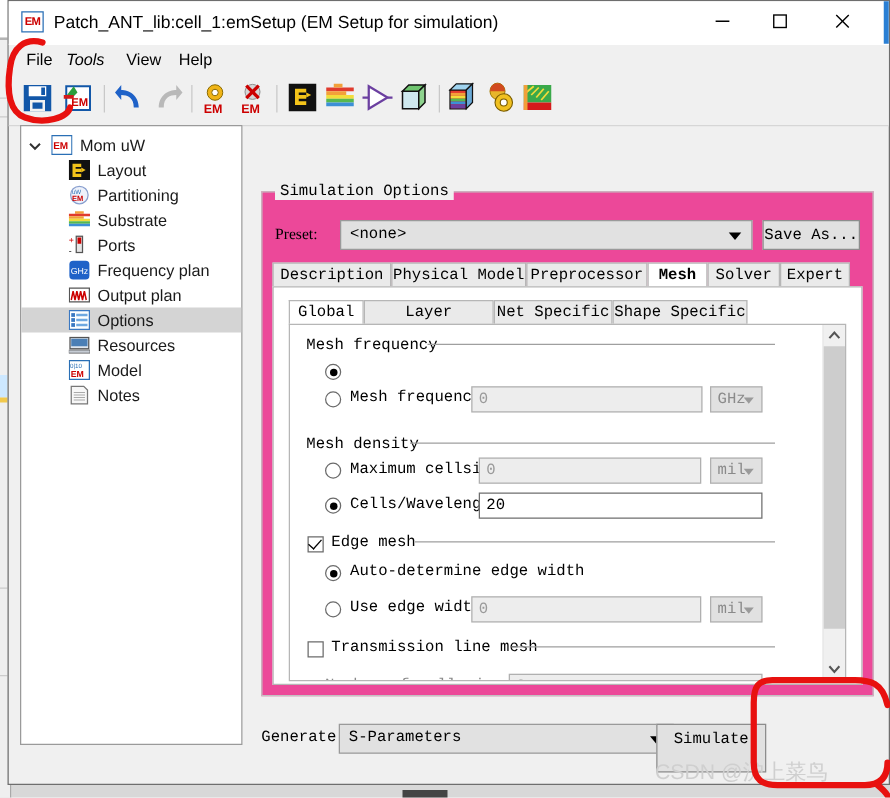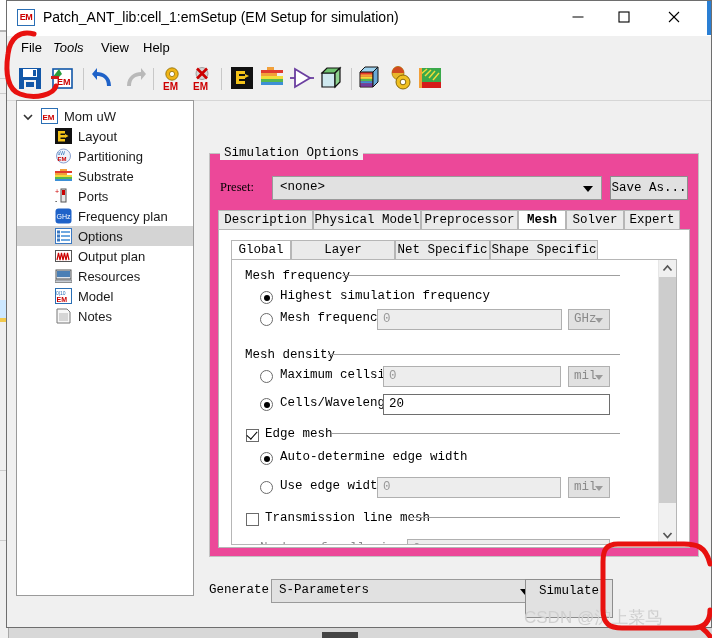--- a/index.html
+++ b/index.html
@@ -365,50 +365,50 @@
         <div class="tnode" style="padding-left:38px">
           <span class="ico">
             <svg width="17" height="16" viewBox="0 0 17 16">
                 <rect x="0.5" y="0.5" width="16" height="15" rx="3" fill="#1f62c8"></rect>
                 <text x="1.5" y="11" font-size="7" fill="#ffffff" font-family="Liberation Sans, sans-serif">GHz</text>
               </svg>
           </span>
           <span class="lbl">Frequency plan</span>
         </div>
 
+        <div class="tnode" style="padding-left:38px">
+          <span class="ico">
+            <svg width="17" height="16" viewBox="0 0 17 16">
+              <rect x="0.5" y="2.5" width="16" height="11" fill="#fff" stroke="#555"></rect>
+              <g stroke="#cc0000" stroke-width="1.2" fill="none">
+                <path d="M2 12 L3.5 5 L5 12 L6.5 5 L8 12 L9.5 5 L11 12 L12.5 5 L14 12"></path>
+              </g>
+            </svg>
+          </span>
+          <span class="lbl">Output plan</span>
+        </div>
+
         <div class="tnode sel" style="padding-left:38px">
           <span class="ico">
             <svg width="17" height="16" viewBox="0 0 17 16">
                 <rect x="0.5" y="0.5" width="16" height="15" fill="#fff" stroke="#3a78c2"></rect>
               <rect x="2" y="2.5" width="3" height="3" fill="#3a78c2"></rect>
                 <rect x="6" y="3" width="9" height="2" fill="#6fa8e0"></rect>
               <rect x="2" y="6.5" width="3" height="3" fill="#3a78c2"></rect>
                 <rect x="6" y="7" width="9" height="2" fill="#6fa8e0"></rect>
               <rect x="2" y="10.5" width="3" height="3" fill="#3a78c2"></rect>
                 <rect x="6" y="11" width="9" height="2" fill="#6fa8e0"></rect>
             </svg>
           </span>
           <span class="lbl">Options</span>
         </div>
 
         <div class="tnode" style="padding-left:38px">
           <span class="ico">
             <svg width="17" height="16" viewBox="0 0 17 16">
-              <rect x="0.5" y="2.5" width="16" height="11" fill="#fff" stroke="#555"></rect>
-              <g stroke="#cc0000" stroke-width="1.2" fill="none">
-                <path d="M2 12 L3.5 5 L5 12 L6.5 5 L8 12 L9.5 5 L11 12 L12.5 5 L14 12"></path>
-              </g>
-            </svg>
-          </span>
-          <span class="lbl">Output plan</span>
-        </div>
-
-        <div class="tnode" style="padding-left:38px">
-          <span class="ico">
-            <svg width="17" height="16" viewBox="0 0 17 16">
                 <rect x="1" y="2" width="15" height="9" fill="#dfe6ee" stroke="#555"></rect>
                 <rect x="2" y="3" width="13" height="6" fill="#4b7fb5"></rect>
                 <rect x="0" y="12" width="17" height="2.5" fill="#c6ccd4" stroke="#555" stroke-width="0.6"></rect>
               </svg>
           </span>
           <span class="lbl">Resources</span>
         </div>
 
         <div class="tnode" style="padding-left:38px">
           <span class="ico">
@@ -469,21 +469,20 @@
               <div class="tab2" style="left:259px;width:108px">Shape Specific</div>
             </div>
 
             <div class="tabpane2">
               <div class="form">
 
                 <div class="sect" style="left:13px;top:9px">Mesh frequency</div>
                 <div class="rule" style="left:110px;top:15px;width:278px"></div>
 
                 <div class="radio on" style="left:28px;top:31px"></div>
-                <div class="rlbl" style="left:48px;top:29px">Highest simulation frequency</div>
 
                 <div class="radio" style="left:28px;top:53px"></div>
                 <div class="rlbl" style="left:48px;top:51px">Mesh frequency</div>
                 <div class="inp" style="left:145px;top:49px;width:185px">
                   <span>0</span>
                 </div>
                 <div class="unit" style="left:336px;top:49px">
                   <span class="u">GHz</span>
                   <span class="arr"></span>
                 </div>

